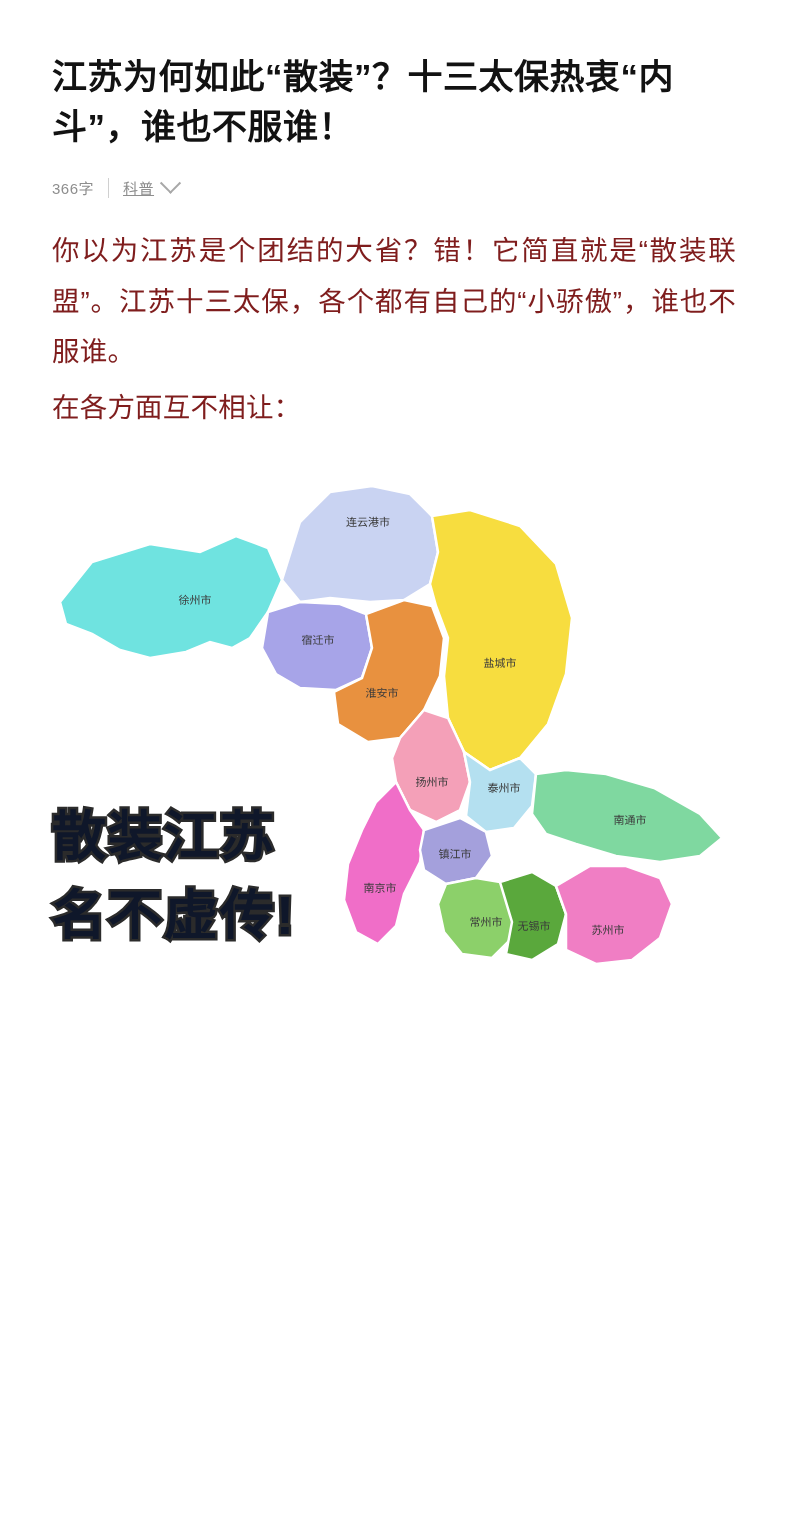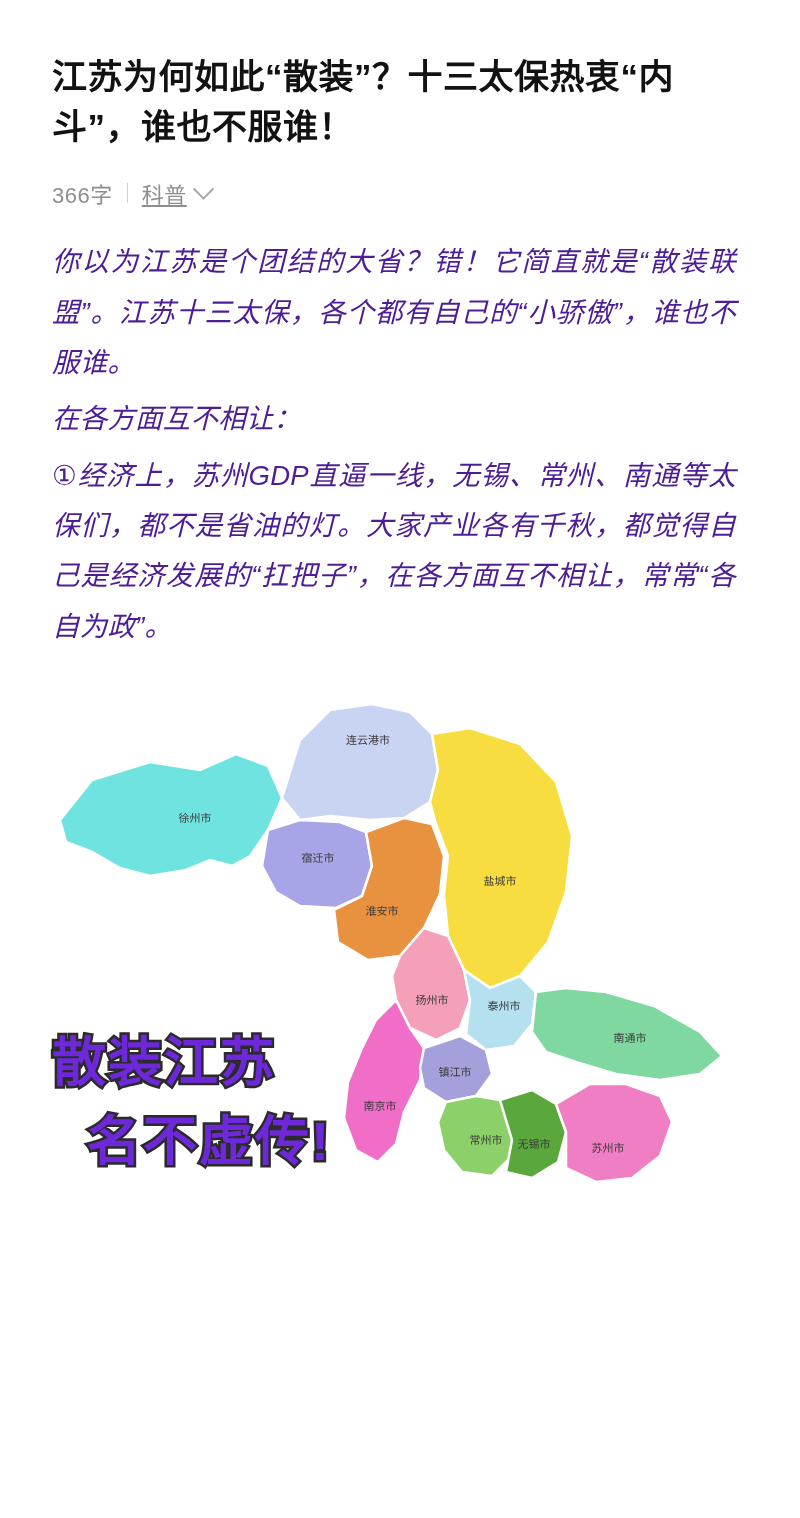--- a/index.html
+++ b/index.html
@@ -30,21 +30,21 @@
     font-size: 35px;
     line-height: 1.42;
     font-weight: bold;
     letter-spacing: 0.5px;
     color: #121212;
     margin: 0;
     padding-top: 12px;
   }
   .meta {
     margin-top: 26px;
-    font-size: 22px;
+    font-size: 15px;
     color: #8a8a8a;
     display: flex;
     align-items: center;
     gap: 0px;
     letter-spacing: 0.5px;
   }
   .meta .wordcount { color: #8e8e8e; }
   .meta .sep {
     display: inline-block;
     width: 1px;
@@ -61,51 +61,50 @@
     border-right: 2px solid #a8a8a8;
     border-bottom: 2px solid #a8a8a8;
     transform: rotate(45deg) translate(-3px, -3px);
   }
   .body-text {
     margin-top: 28px;
   }
   .para {
     font-size: 27.5px;
     line-height: 1.83;
-    color: #4c1d95;
+    color: #7f1d1d;
     margin: 0 12px 6px 0;
     text-align: justify;
     letter-spacing: 0.2px;
-    font-style: italic;
   }
   .map-wrap {
     position: relative;
     width: 800px;
     height: 600px;
     margin-top: 18px;
   }
   .map-svg {
     position: absolute;
     left: 0;
     top: 0;
   }
   .stamp {
     position: absolute;
     left: 52px;
-    top: 358px;
+    top: 350px;
     font-size: 54px;
     font-weight: bold;
     line-height: 1.28;
-    color: #6d28d9;
+    color: #0f172a;
     -webkit-text-stroke: 5px #2b2b2b;
     paint-order: stroke fill;
     letter-spacing: 2px;
     font-family: "Liberation Sans", "DejaVu Sans", sans-serif;
   }
-  .stamp .l2 { display: block; margin-top: 10px; margin-left: 35px; }
+  .stamp .l2 { display: block; margin-top: 10px; }
   .city-label {
     font-size: 11px;
     fill: #3b3b3b;
     font-family: "Liberation Sans", "DejaVu Sans", sans-serif;
   }
 </style>
 </head>
 <body>
 
 <div class="page">
@@ -117,21 +116,20 @@
     <div class="meta">
       <span class="wordcount">366字</span>
       <span class="sep"></span>
       <span class="tag">科普</span>
       <span class="chev"></span>
     </div>
 
     <div class="body-text">
       <p class="para">你以为江苏是个团结的大省？错！它简直就是“散装联盟”。江苏十三太保，各个都有自己的“小骄傲”，谁也不服谁。</p>
       <p class="para">在各方面互不相让：</p>
-      <p class="para">①经济上，苏州GDP直逼一线，无锡、常州、南通等太保们，都不是省油的灯。大家产业各有千秋，都觉得自己是经济发展的“扛把子”，在各方面互不相让，常常“各自为政”。</p>
     </div>
   </div>
 
   <div class="map-wrap">
     <svg class="map-svg" width="800" height="600" viewBox="0 0 800 600">
 
       <path d="M60,150 L92,110 L150,92 L200,100 L236,84 L268,96 L282,128 L268,160
                L250,186 L232,196 L210,190 L186,200 L150,206 L120,198 L92,182 L66,172 Z" fill="#6fe3e0" stroke="#ffffff" stroke-width="2.5"></path>
 
       <path d="M282,128 L300,70 L330,40 L372,34 L410,42 L432,64 L438,100 L430,132

